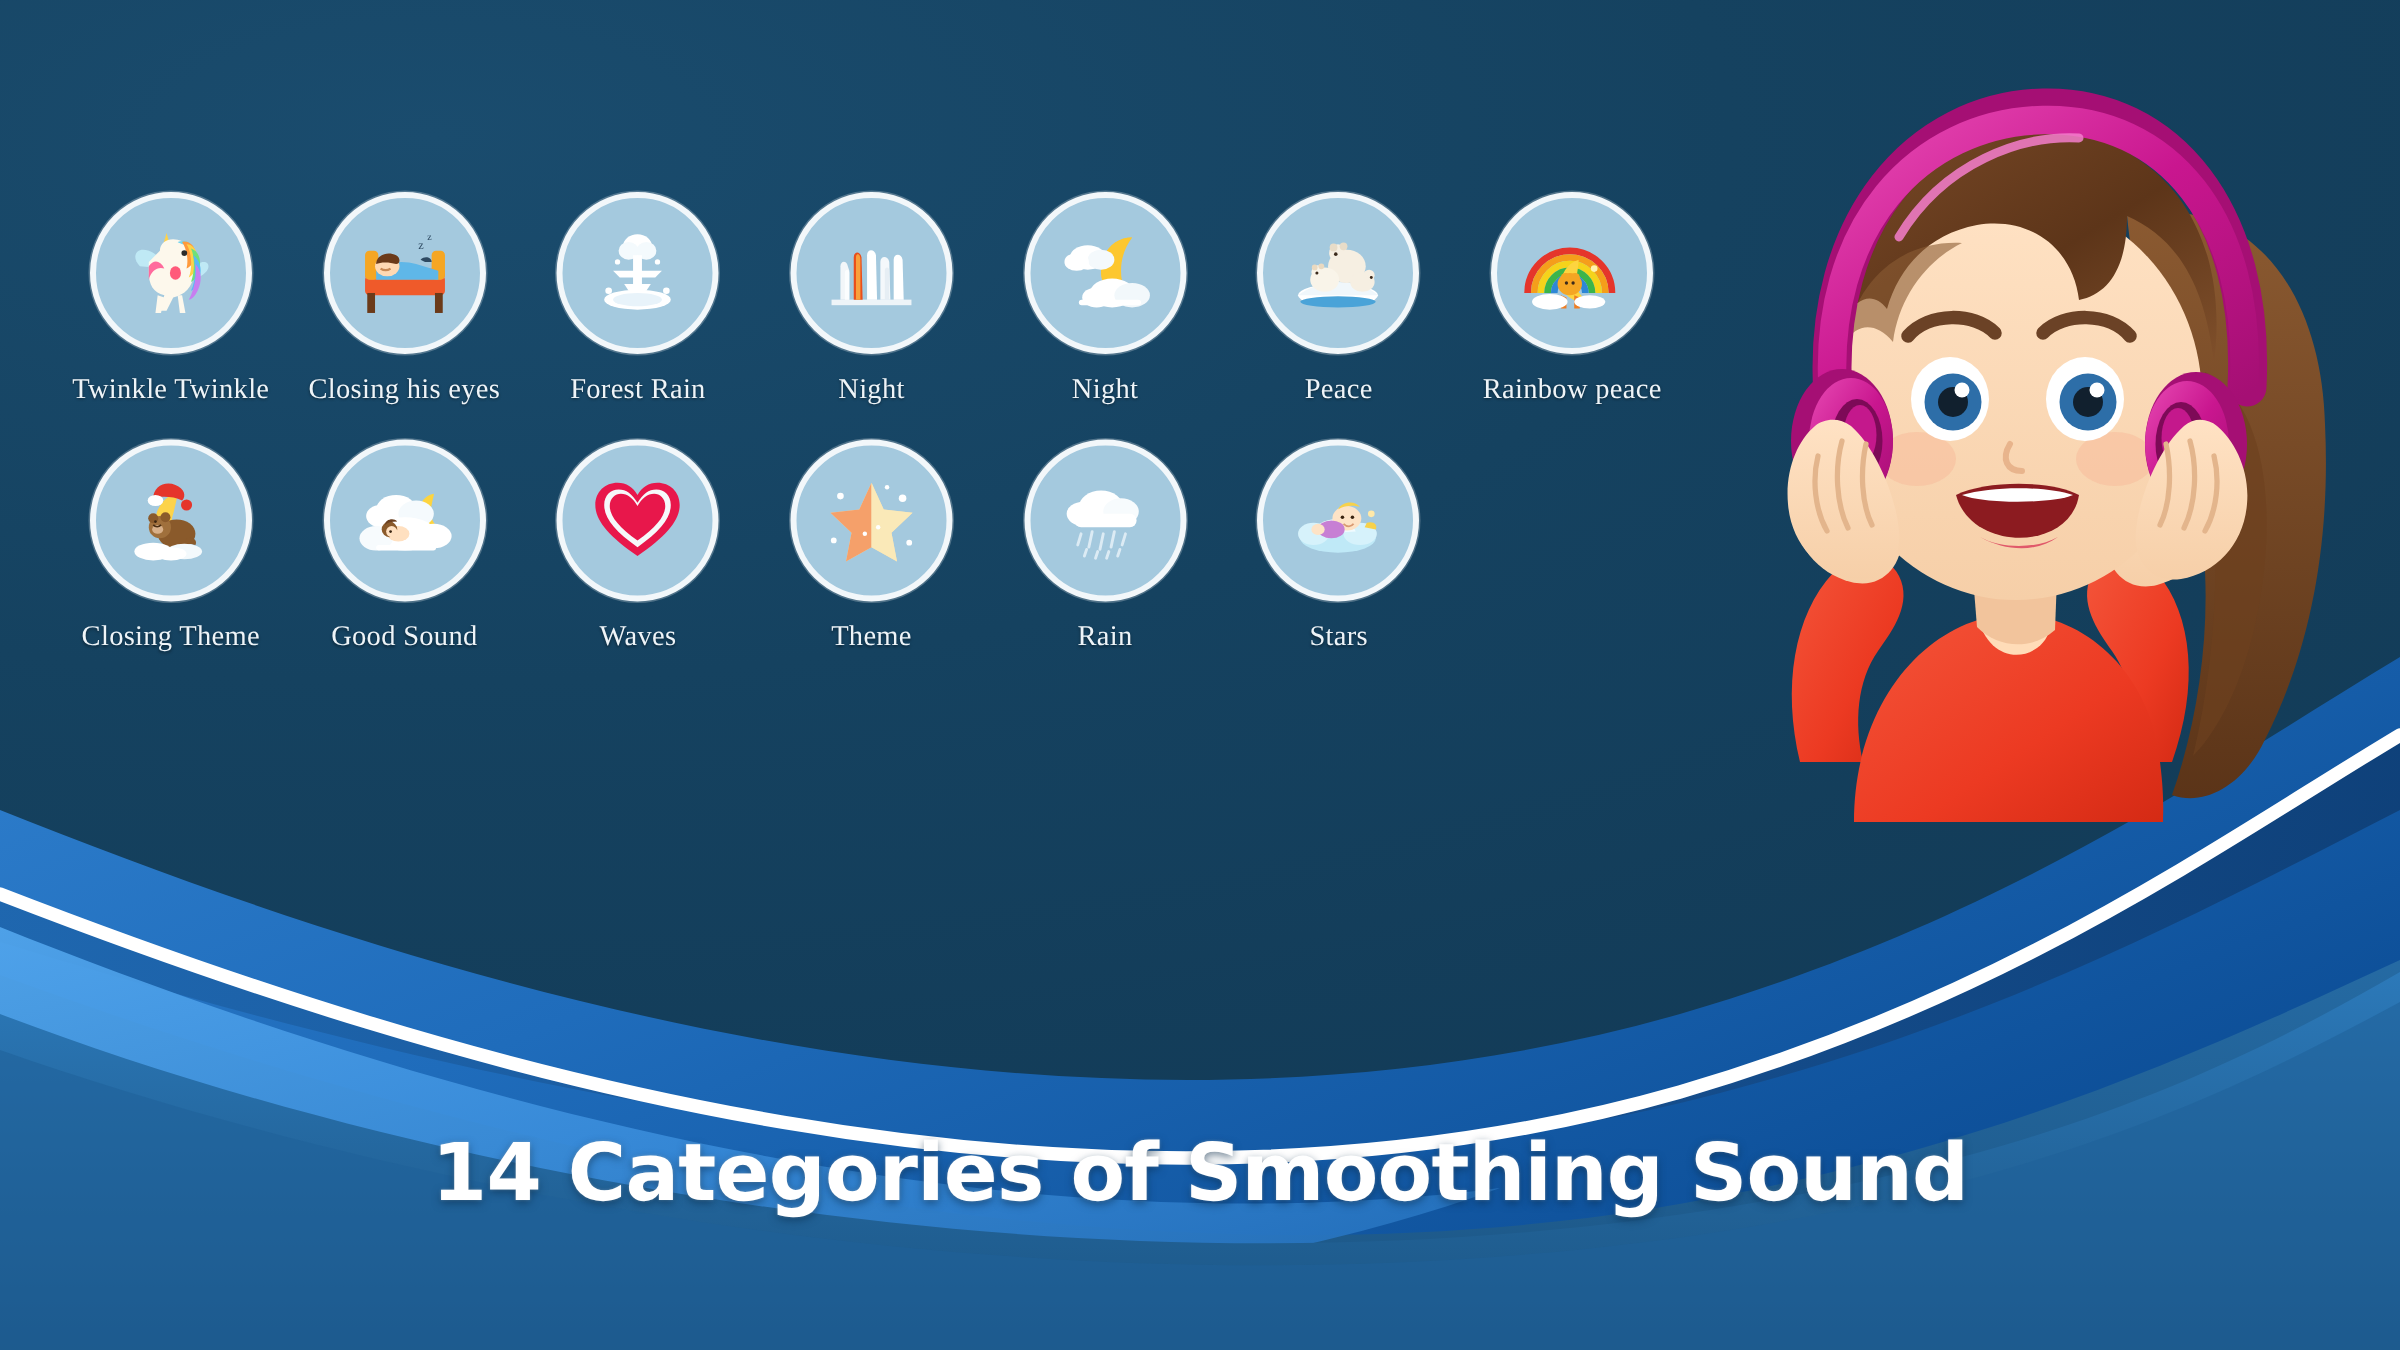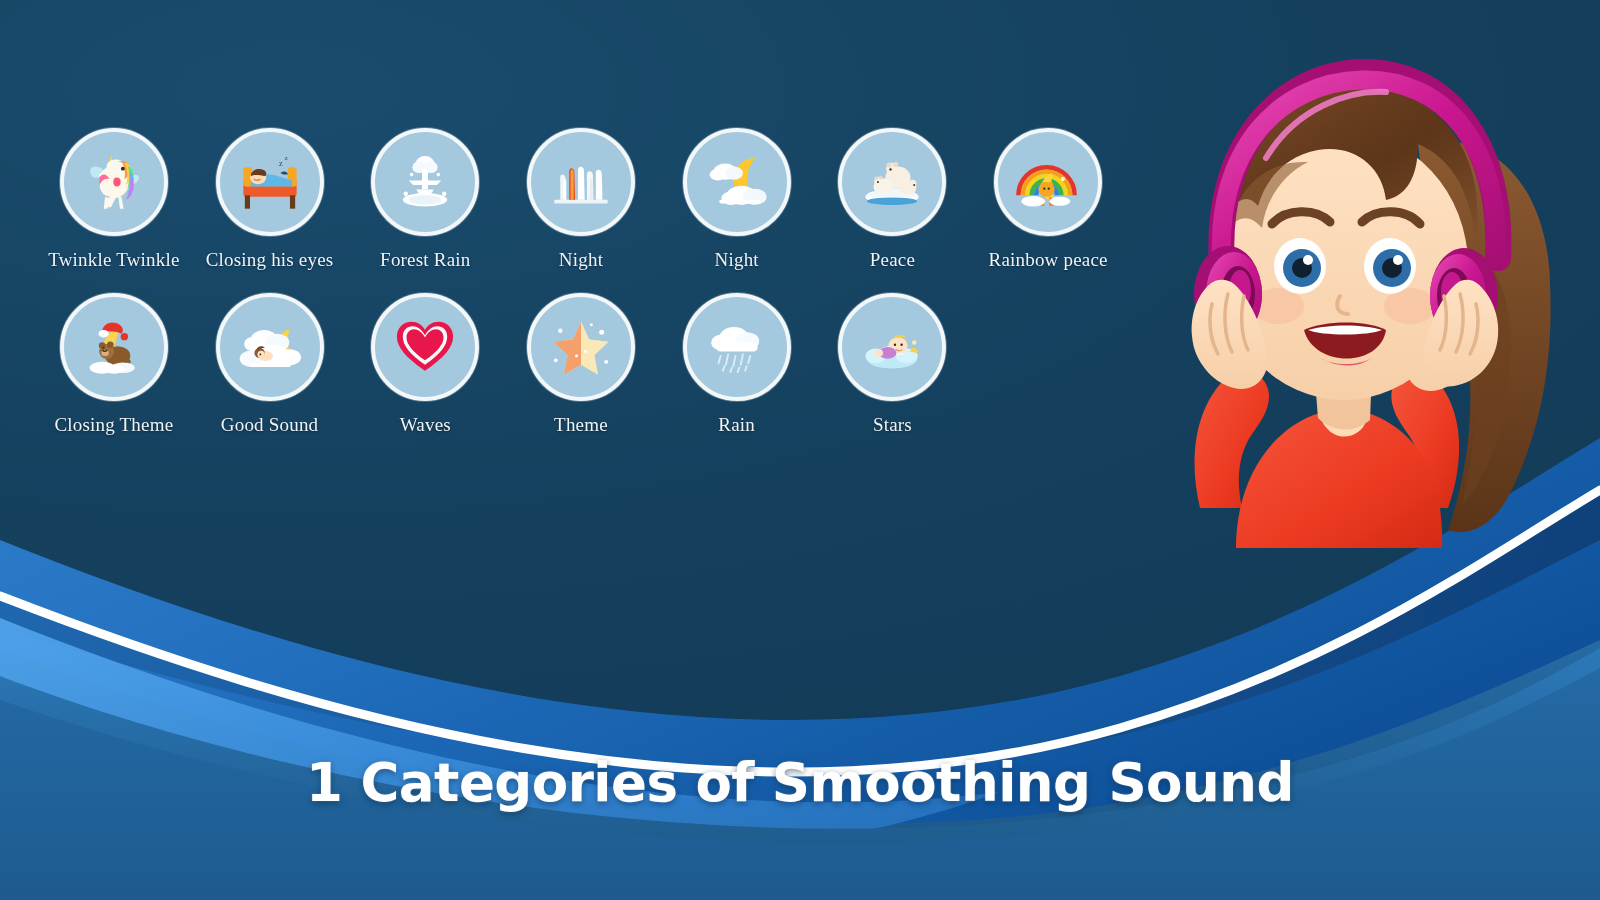--- a/index.html
+++ b/index.html
@@ -490,15 +490,15 @@
     <path d="M55 53 C58 56 62 56 64 53" stroke="#d89a72" stroke-width="1.6" fill="none"></path>
     <ellipse cx="32" cy="58" rx="6" ry="5" fill="#fde3c6"></ellipse>
     <path d="M76 52 C82 50 86 54 84 58 L74 56 Z" fill="#f7d14a"></path>
     <circle cx="80" cy="44" r="3" fill="#ffe9a8"></circle>
   </svg>
         </div>
         <div class="cat-label">Stars</div>
       </div>
     </div>
 
-  <div id="headline">1 Categories of Smoothing Sound</div>
+  <div id="headline">14 Categories of Smoothing Sound</div>
 
 </div>
 
 </body></html>

